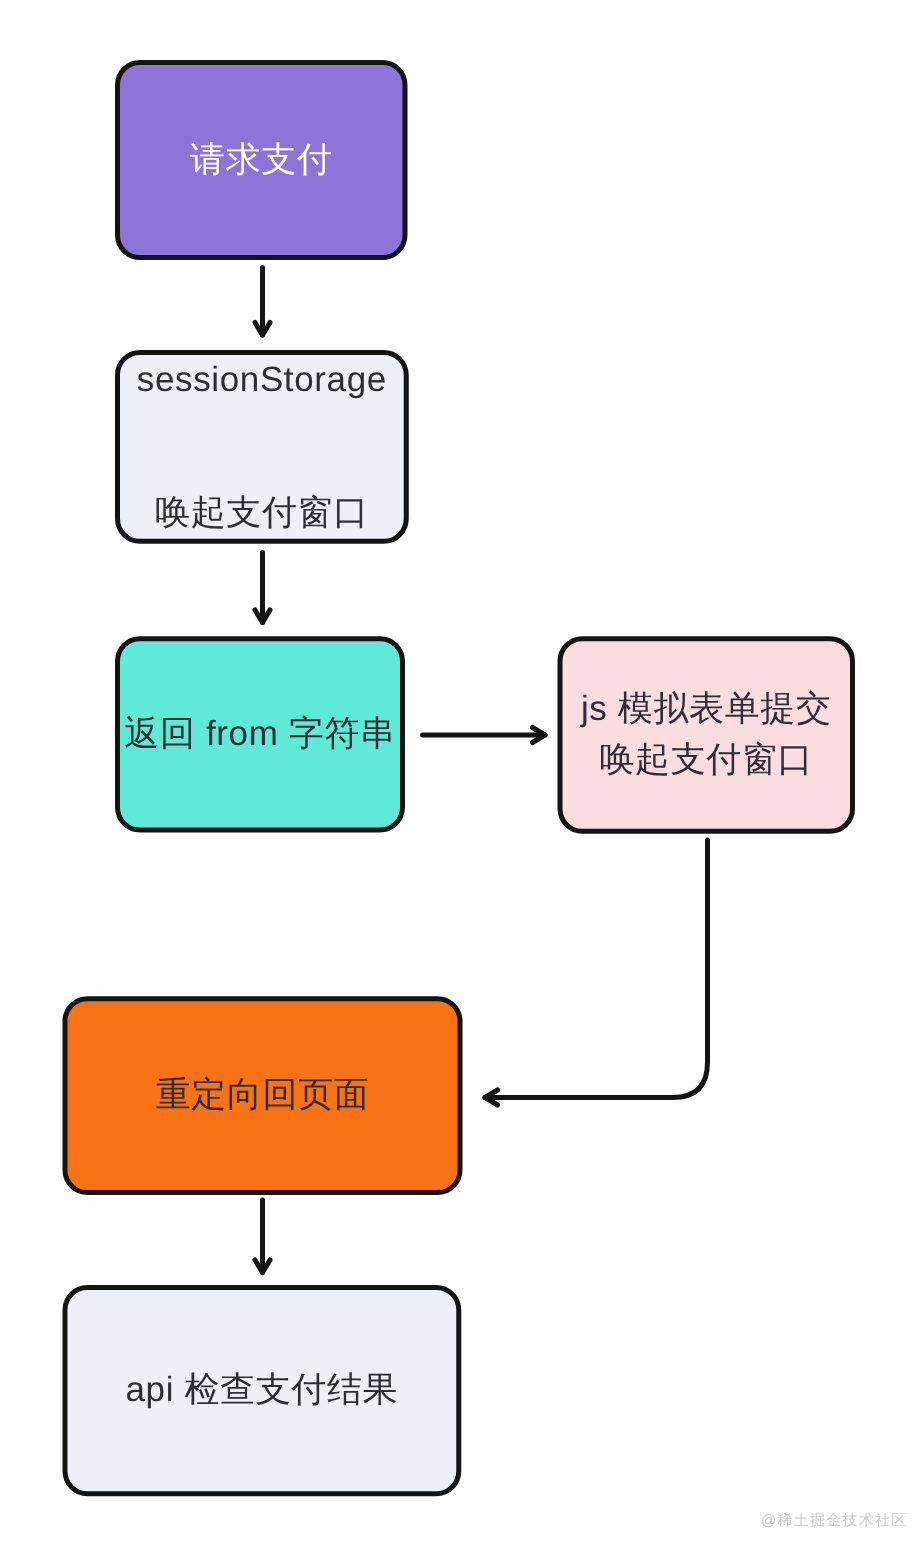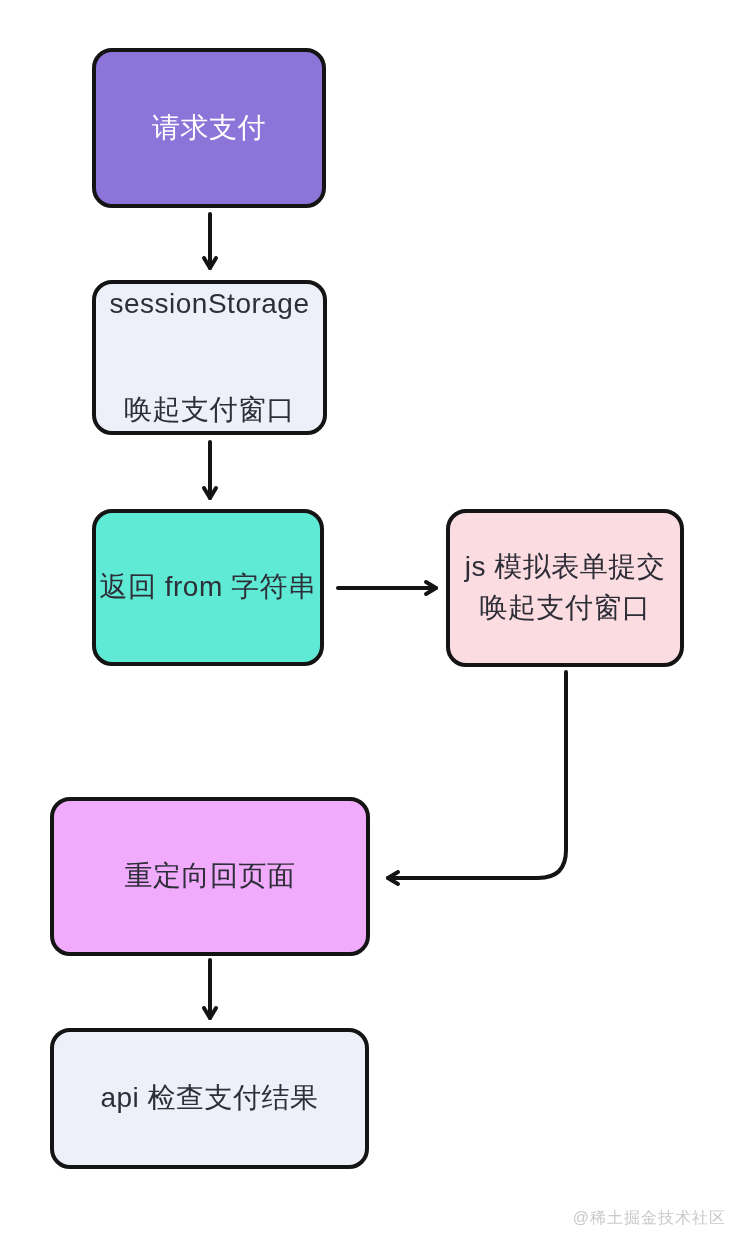--- a/index.html
+++ b/index.html
@@ -32,26 +32,26 @@
     text-align: center;
     font-size: 28px;
     line-height: 1.45;
     letter-spacing: 0.5px;
   }
   .node-0 { left: 92px;  top: 48px;   width: 234px; height: 160px; }
   .node-1 { left: 92px;  top: 280px;  width: 235px; height: 155px; }
   .node-2 { left: 92px;  top: 509px;  width: 232px; height: 157px; }
   .node-3 { left: 446px; top: 509px;  width: 238px; height: 158px; }
   .node-4 { left: 50px;  top: 797px;  width: 320px; height: 159px; }
-  .node-5 { left: 50px;  top: 1028px; width: 319px; height: 141px; }
+  .node-5 { left: 50px;  top: 1028px; width: 319px; height: 169px; }
   .watermark {
     position: absolute;
     right: 8px;
     top: 1208px;
-    font-size: 16px;
+    font-size: 12px;
     letter-spacing: 1px;
   }
 </style>
 </head>
 <body style="background: rgb(255, 255, 255);">
 
 <div class="canvas">
 
   <svg class="arrow-layer" width="734" height="1236" viewBox="0 0 734 1236" xmlns="http://www.w3.org/2000/svg">
     <defs>
@@ -77,21 +77,21 @@
 
   <div class="flow-node node-2" style="background: #5eead4; color: rgb(46, 46, 56);">
     <span>返回 from 字符串</span>
   </div>
 
   <div class="flow-node node-3" style="background: rgb(251, 220, 224); color: rgb(46, 46, 56);">
     <span>js 模拟表单提交</span>
     <span>唤起支付窗口</span>
   </div>
 
-  <div class="flow-node node-4" style="background: #f0abfc; color: rgb(46, 46, 56);">
+  <div class="flow-node node-4" style="background: #f97316; color: rgb(46, 46, 56);">
     <span>重定向回页面</span>
   </div>
 
   <div class="flow-node node-5" style="background: rgb(237, 240, 249); color: rgb(46, 46, 56);">
     <span>api 检查支付结果</span>
   </div>
 
   <div class="watermark" style="color: rgb(201, 201, 203);">@稀土掘金技术社区</div>
 
 </div>

